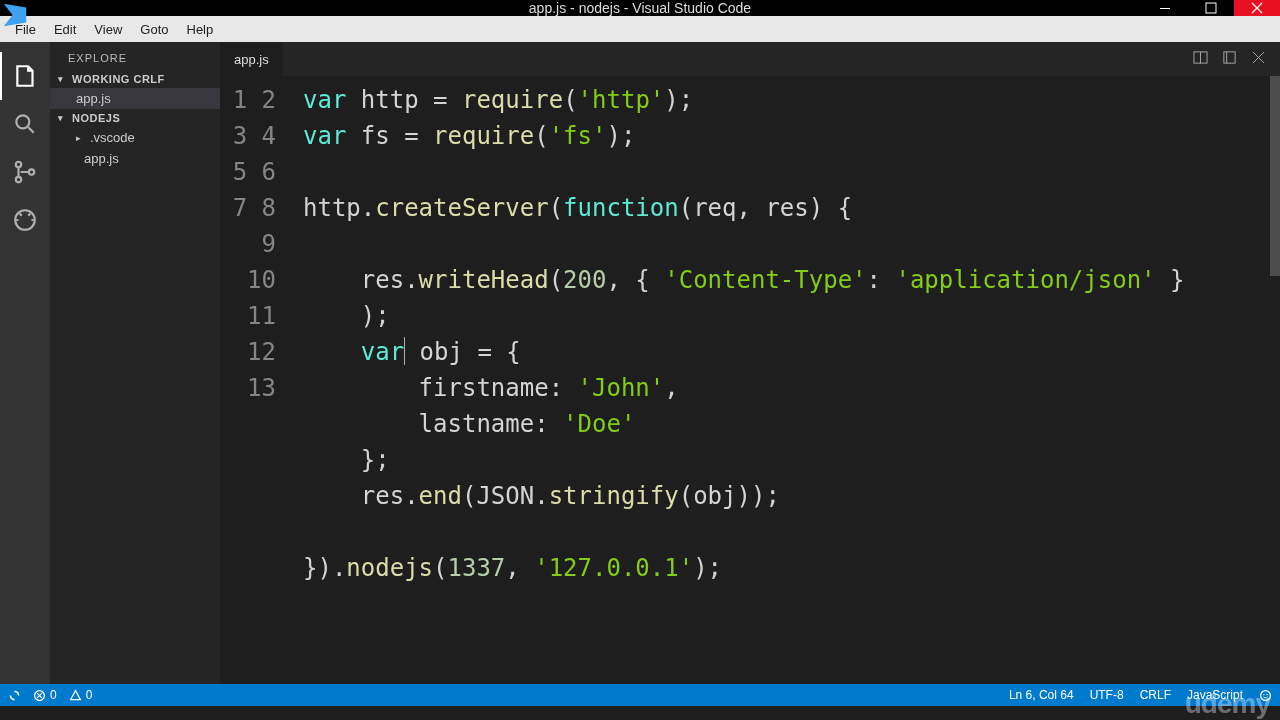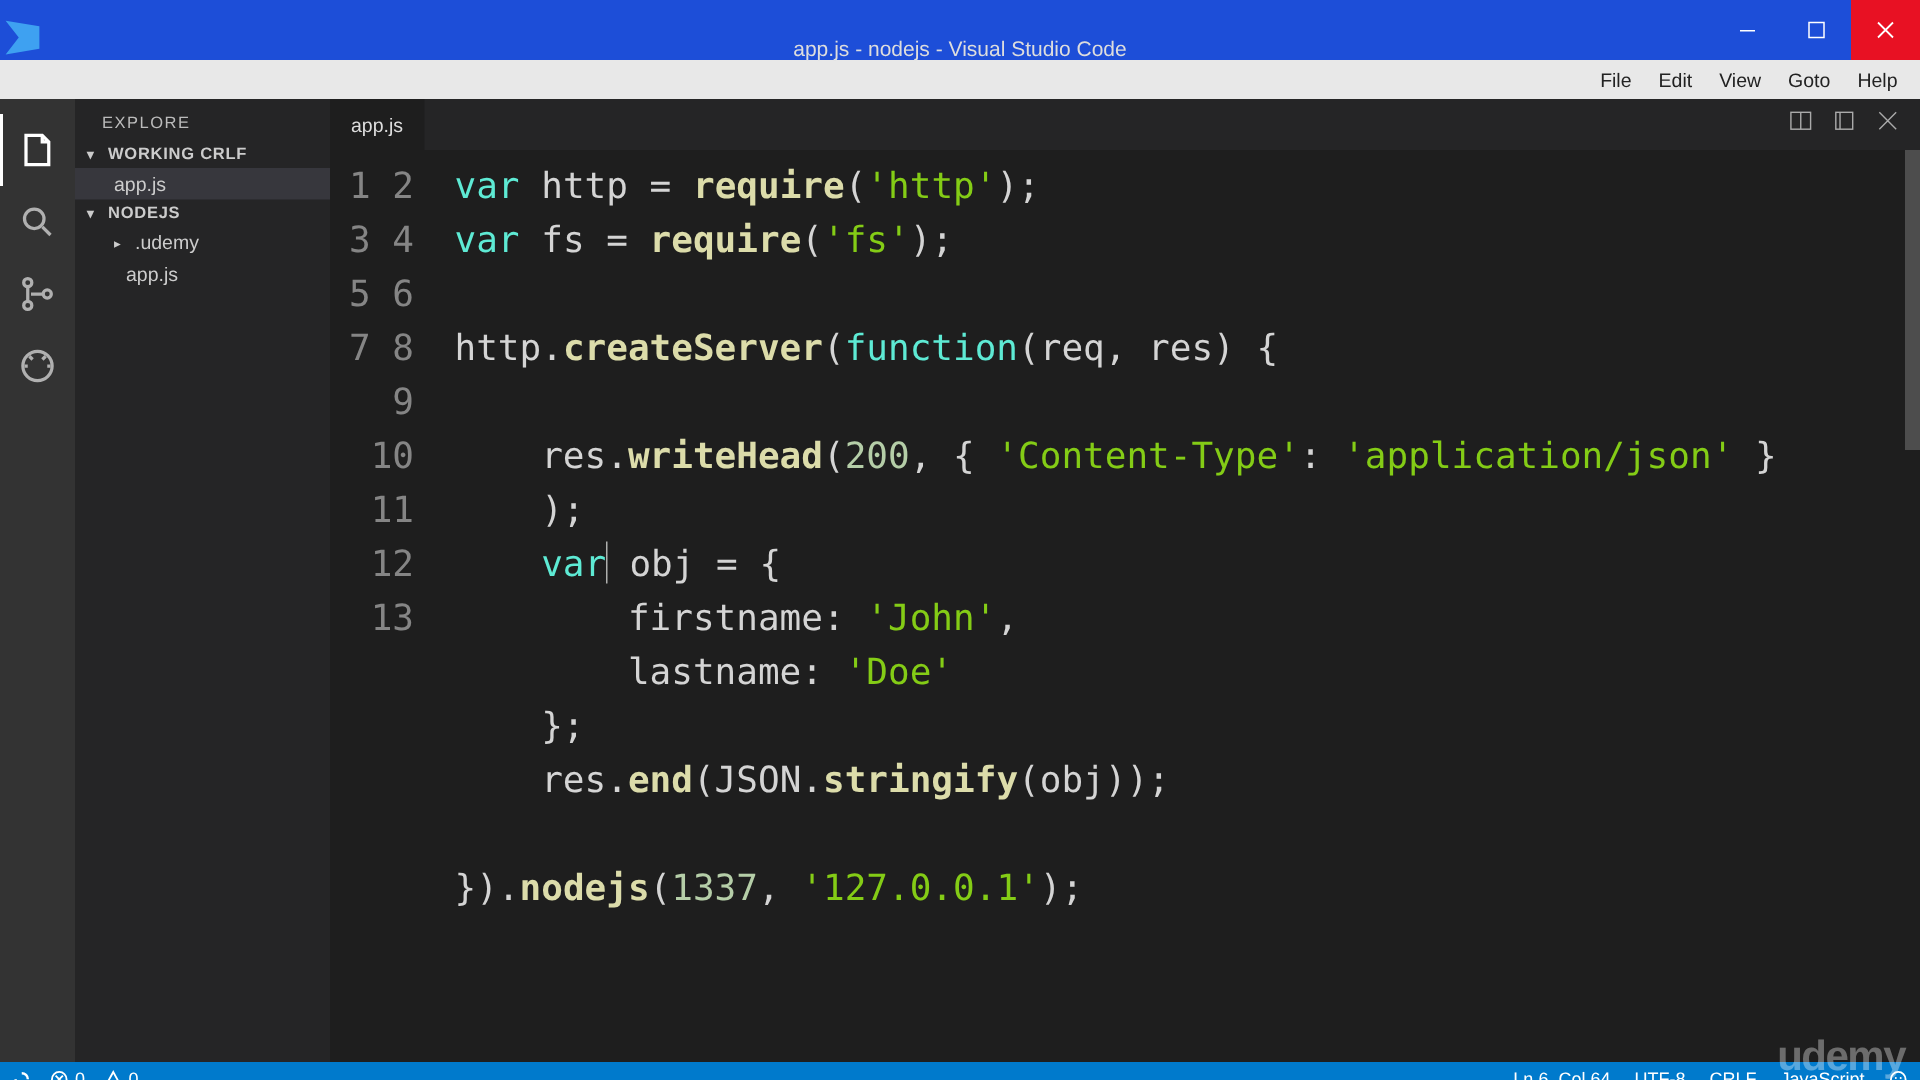--- a/index.html
+++ b/index.html
@@ -4,24 +4,24 @@
 <style>
 * { margin: 0; padding: 0; box-sizing: border-box; }
 body {
   width: 1280px; height: 720px;
   background: #1e1e1e;
   font-family: "Segoe UI", Arial, sans-serif;
   overflow: hidden;
   position: relative;
 }
 .titlebar {
-  height: 40px;
-  background: #1d4ed8;
+  height: 16px;
+  background: #000000;
   display: flex;
-  align-items: flex-end;
+  align-items: flex-start;
   position: relative;
 }
 .titlebar-icon {
   width: 30px; height: 30px;
   display: flex; align-items: center; justify-content: center;
 }
 .titlebar-title {
   position: absolute; left: 50%; transform: translateX(-50%);
   color: #ddd; font-size: 14px;
 }
@@ -31,21 +31,20 @@
   display: flex; align-items: center; justify-content: center;
   color: #fff; cursor: pointer;
 }
 .tc-btn.close { background: #e81123; }
 .tc-btn svg { width: 12px; height: 12px; }
 .menubar {
   height: 26px;
   background: #e8e8e8;
   display: flex; align-items: center;
   padding: 0 6px;
-  justify-content: flex-end;
 }
 .menubar-item {
   padding: 2px 9px;
   color: #222; font-size: 13px;
   cursor: pointer;
 }
 .main {
   display: flex;
   height: calc(720px - 30px - 26px - 22px);
   background: #1e1e1e;
@@ -128,21 +127,21 @@
   flex: 1;
   font-family: Consolas, monospace;
   font-size: 24px;
   line-height: 36px;
   color: #d4d4d4;
   padding-top: 6px;
   white-space: pre;
   position: relative;
 }
 .kw { color: #5eead4; }
-.fn { color: #dcdcaa; font-weight: bold; }
+.fn { color: #dcdcaa; }
 .str { color: #84cc16; }
 .num { color: #b5cea8; }
 .cursor-caret {
   display: inline-block; width: 1px; height: 28px; background: #aeafad;
   vertical-align: middle; position: relative; top: -2px;
 }
 .scrollbar {
   position: absolute; top: 0; right: 0; height: 100%; width: 10px;
   background: transparent;
 }
@@ -248,21 +247,21 @@
       </div>
       <div class="tree-item active">
         <span>app.js</span>
       </div>
       <div class="tree-header">
         <span class="chev">▾</span>
         <span>NODEJS</span>
       </div>
       <div class="tree-item">
         <span class="chev">▸</span>
-        <span>.udemy</span>
+        <span>.vscode</span>
       </div>
       <div class="tree-item sub">
         <span>app.js</span>
       </div>
     </div>
   </div>
 
   <div class="editor-area">
     <div class="tabbar">
       <div class="tab">

